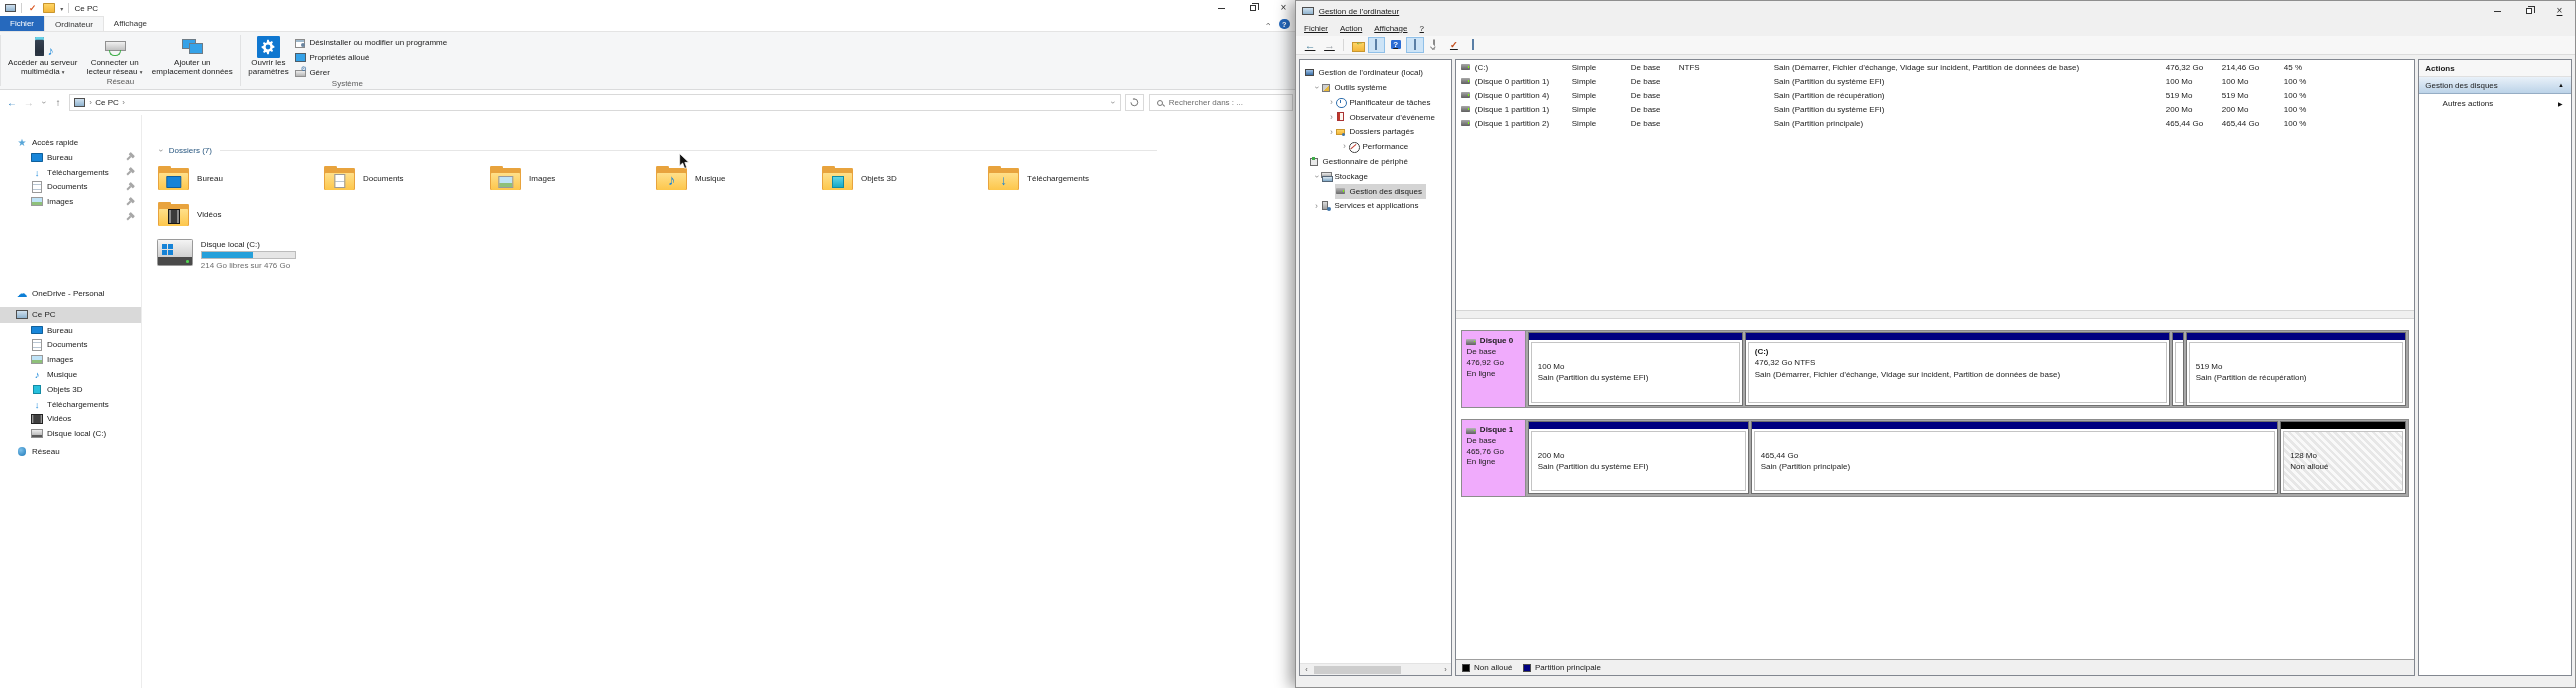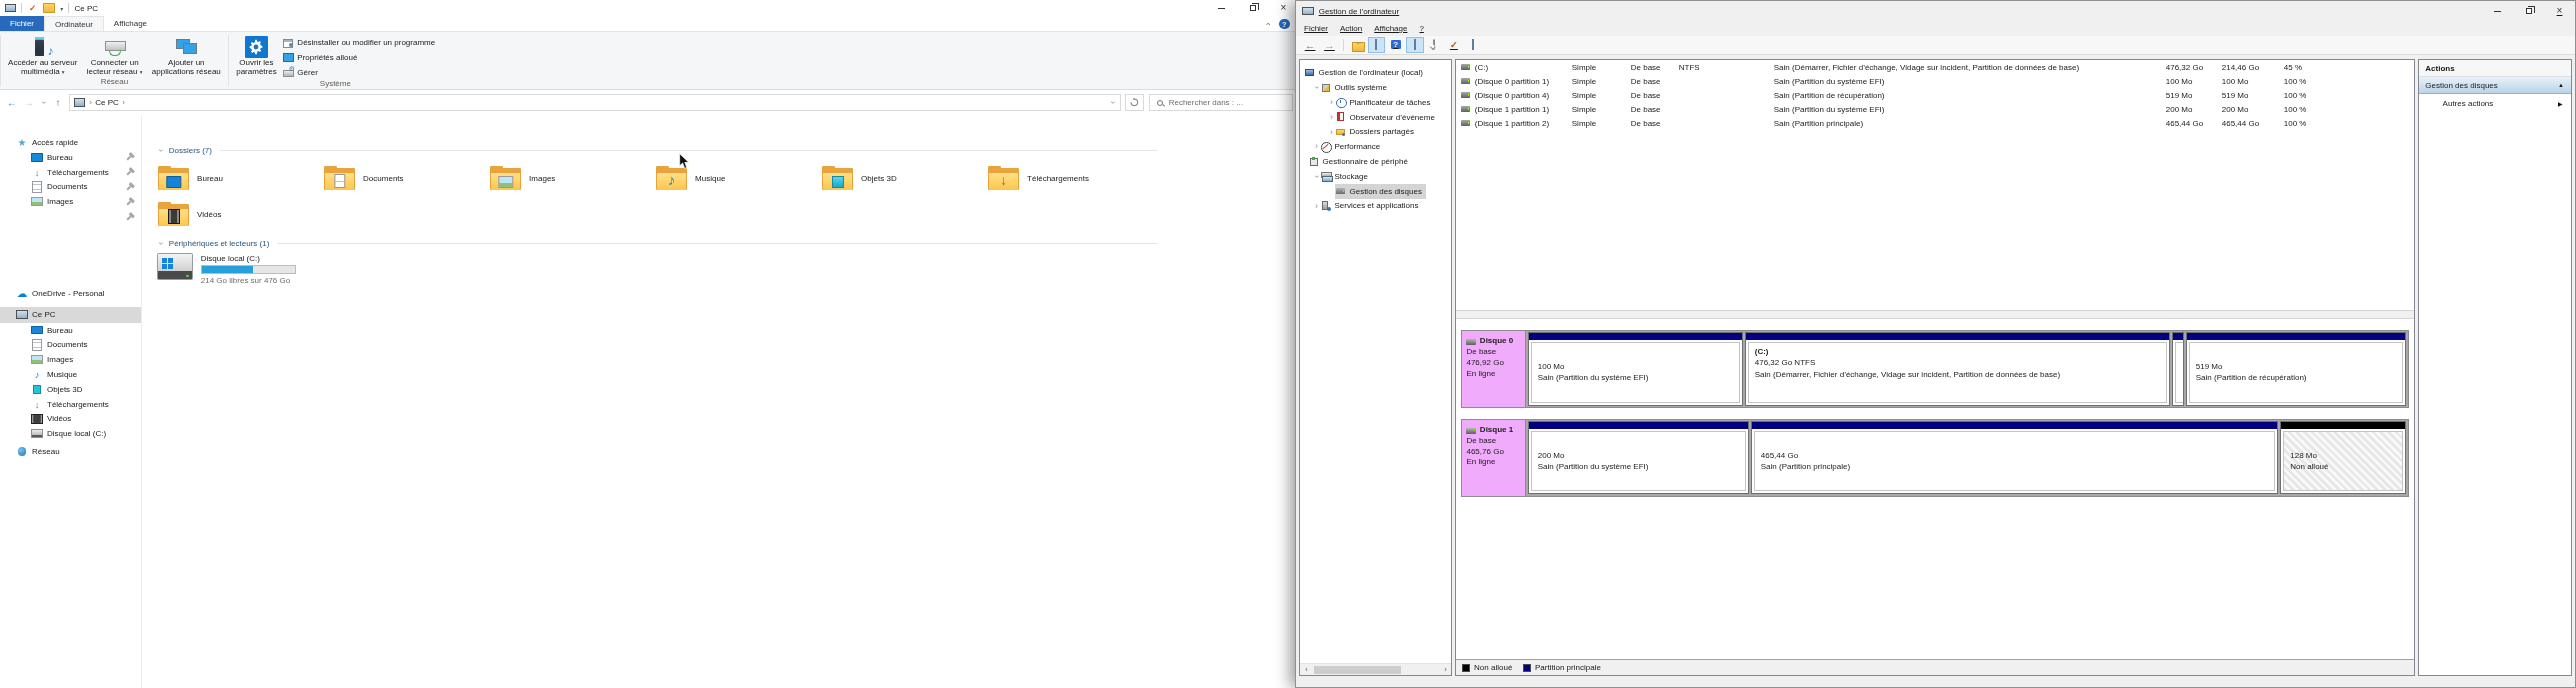--- a/index.html
+++ b/index.html
@@ -294,21 +294,21 @@
             <span>multimédia</span> <span class="caret-sm">▾</span></span>
         </div>
         <div class="rbtn">
           <span class="ric ric-map"></span>
           <span class="rlab"><span>Connecter un</span><br>
             <span>lecteur réseau</span> <span class="caret-sm">▾</span></span>
         </div>
         <div class="rbtn">
           <span class="ric ric-addnet"></span>
           <span class="rlab"><span>Ajouter un</span><br>
-            <span>applications réseau</span></span>
+            <span>emplacement données</span></span>
         </div>
       </div>
       <div class="rgroup-label">Réseau</div>
     </div>
     <div class="rsep"></div>
     <div class="rgroup">
       <div class="rgroup-items">
         <div class="rbtn">
           <span class="ric ric-settings">
             <svg viewBox="0 0 20 20">
@@ -493,25 +493,20 @@
             <div class="tile">
               <span class="folder">
                 <span class="front"></span>
                 <span class="fglyph fg-film"></span>
               </span>
               <span class="tlabel">Vidéos</span>
             </div>
           </div>
       </div>
       <div class="group">
-        <div class="group-hdr">
-          <span class="chev down"></span>
-          <span>Périphériques et lecteurs (1)</span>
-          <span class="rule"></span>
-        </div>
         <div class="drive-tile">
           <span class="bigdrive"></span>
           <div class="drive-meta">
             <span>Disque local (C:)</span>
             <div class="usage">
                 <div class="fill" id="driveFill" style="width: 55%;"></div>
               </div>
             <span class="drive-info">214 Go libres sur 476 Go</span>
           </div>
         </div>
@@ -607,21 +602,21 @@
               <span>Observateur d’événeme</span>
             </span>
           </div>
           <div class="trow" style="padding-left: 27px;">
             <span class="chev right"></span>
             <span class="tsel">
               <span class="ti ti-sharedfolders"></span>
               <span>Dossiers partagés</span>
             </span>
           </div>
-          <div class="trow" style="padding-left: 12px;">
+          <div class="trow" style="padding-left: 12px; margin-left: 28px;">
             <span class="chev right"></span>
             <span class="tsel">
               <span class="ti ti-performance"></span>
               <span>Performance</span>
             </span>
           </div>
           <div class="trow" style="">
             <span class="chev "></span>
             <span class="tsel">
               <span class="ti ti-devicemgr"></span>

